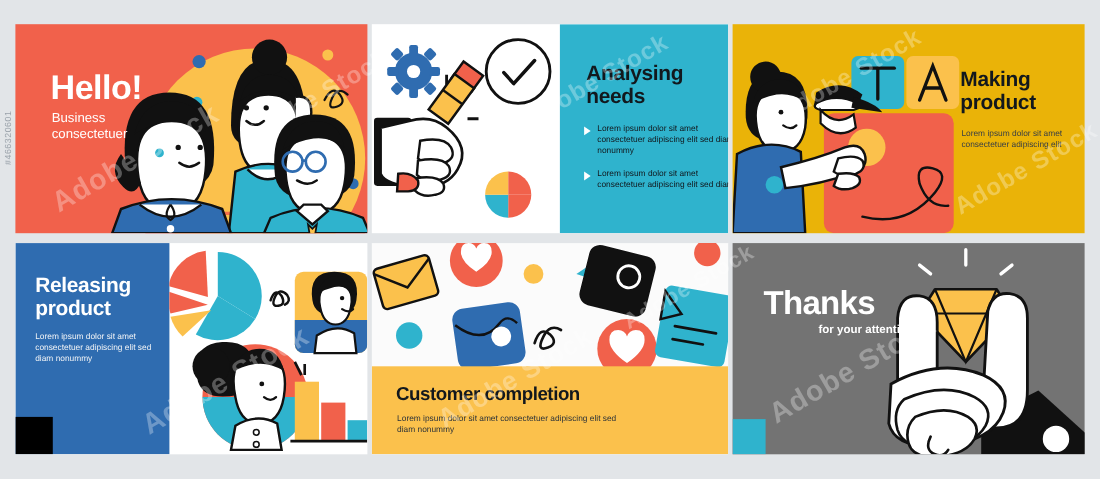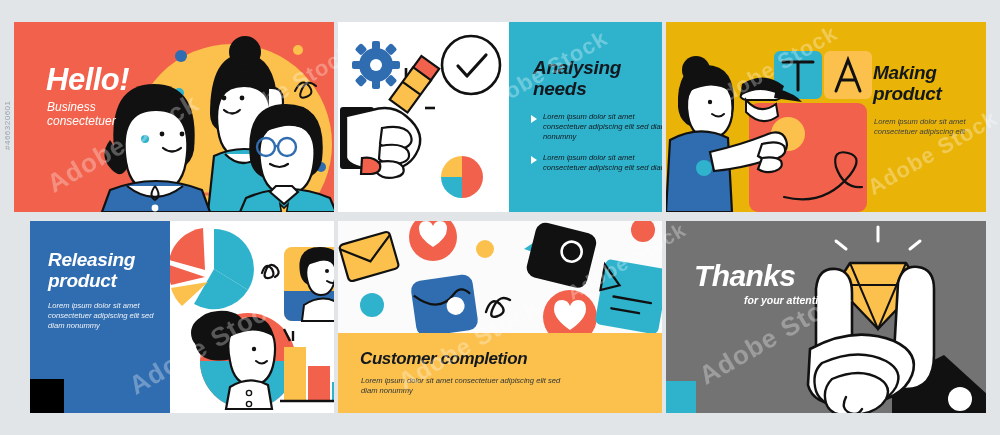--- a/index.html
+++ b/index.html
@@ -12,21 +12,20 @@
   .deck {
     position: relative;
     width: 1000px; height: 435px;
     padding: 0;
     display: grid;
     grid-template-columns: 320px 324px 320px;
     grid-template-rows: 190px 192px;
     gap: 9px 4px;
     justify-content: center;
     align-content: center;
-    font-style: italic;
   }
   .slide {
     position: relative;
     overflow: hidden;
     background: #ffffff;
   }
 
   
   .s1 { background: #f1614b; }
   .s1 .sun {
@@ -69,21 +68,21 @@
   .s3 .title {
     position: absolute; left: 207px; top: 40px; width: 110px;
     color: #12181d; font-size: 19px; font-weight: 700; line-height: 21px; letter-spacing: -0.3px;
   }
   .s3 .body {
     position: absolute; left: 208px; top: 95px; width: 105px;
     color: #383f45; font-size: 7.6px; line-height: 10.2px;
   }
 
   
-  .s4 { background: #ffffff; margin-left: 16px; }
+  .s4 { background: #ffffff; }
   .s4 .panel { position: absolute; left: 0; top: 0; bottom: 0; width: 140px; background: #2f6cb0; }
   .s4 .title {
     position: absolute; left: 18px; top: 28px; width: 120px;
     color: #ffffff; font-size: 19px; font-weight: 700; line-height: 21px; letter-spacing: -0.3px;
   }
   .s4 .body {
     position: absolute; left: 18px; top: 80px; width: 106px;
     color: #f0f3f6; font-size: 7.6px; line-height: 10.2px;
   }
   .s4 .blk { position: absolute; left: 0; top: 158px; width: 34px; height: 34px; background: #000; }

